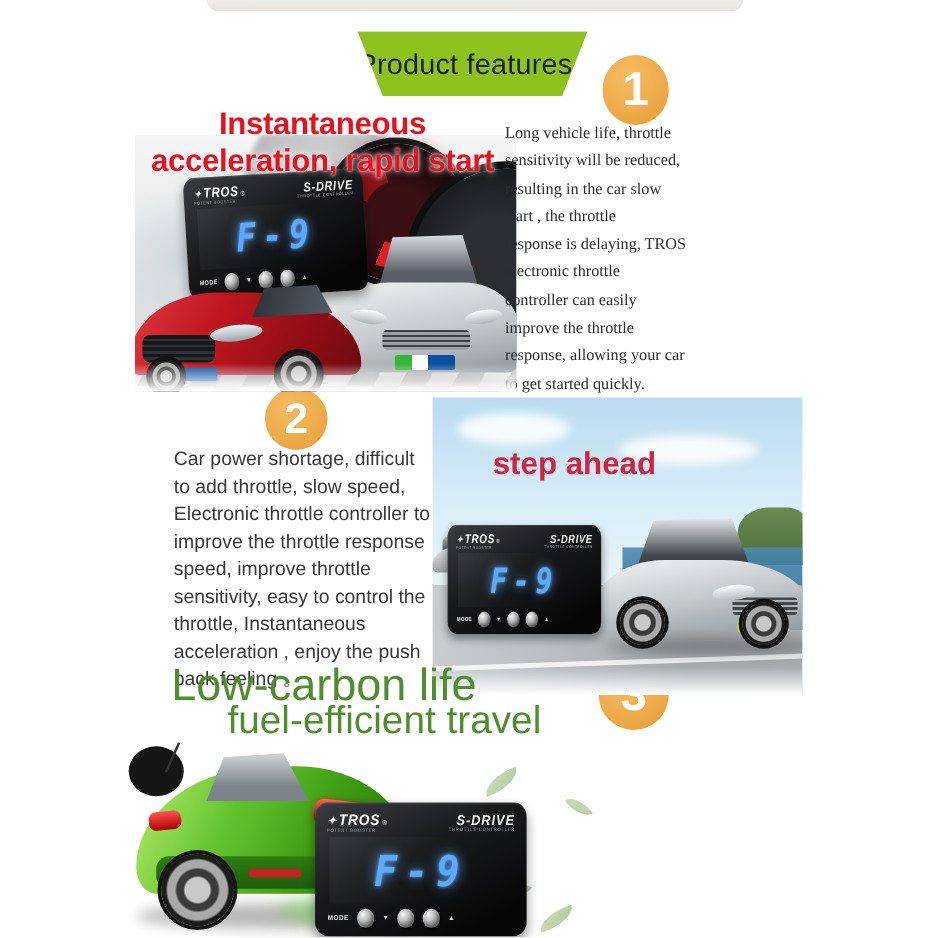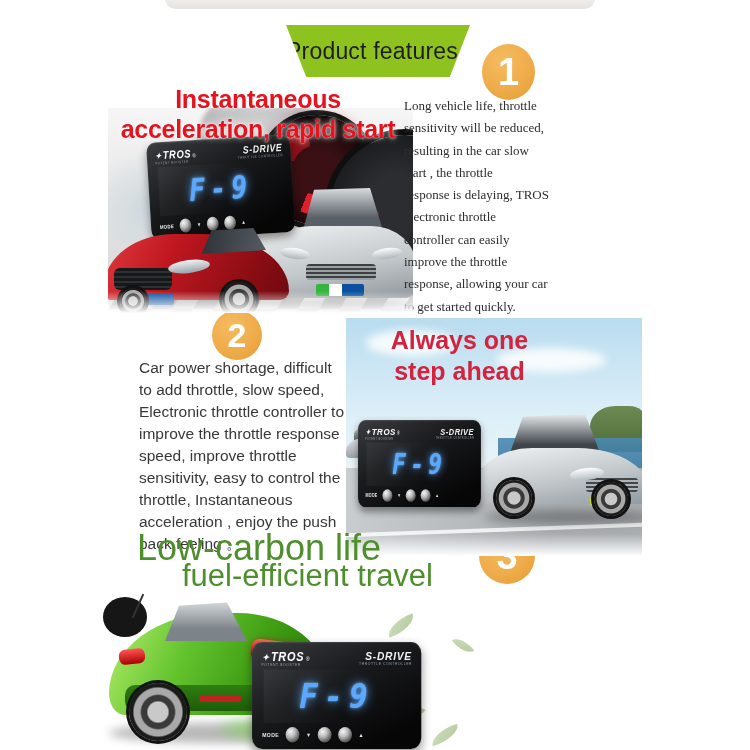--- a/index.html
+++ b/index.html
@@ -327,21 +327,21 @@
         <span class="dev-arrow" data-name="down-arrow-icon">▼</span>
         <span class="dev-knob" data-name="device-knob"></span>
         <span class="dev-knob" data-name="device-knob"></span>
         <span class="dev-arrow" data-name="up-arrow-icon">▲</span>
       </div>
     </div>
     <div class="photo-fade" data-name="photo-fade"></div>
   </div>
 
   <div class="sec2-title" data-name="section2-title">
-    <span data-name="section2-title-line1">Always one</span><br>
+    <br>
     <span data-name="section2-title-line2">step ahead</span>
   </div>
 
   <div class="num-circle nc3" data-name="feature-number-badge-3">
     <span data-name="feature-number-3">3</span>
   </div>
 
   <div class="sec3-line1" data-name="section3-title-line1">Low-carbon life</div>
   <div class="sec3-line2" data-name="section3-title-line2">fuel-efficient travel</div>
 

